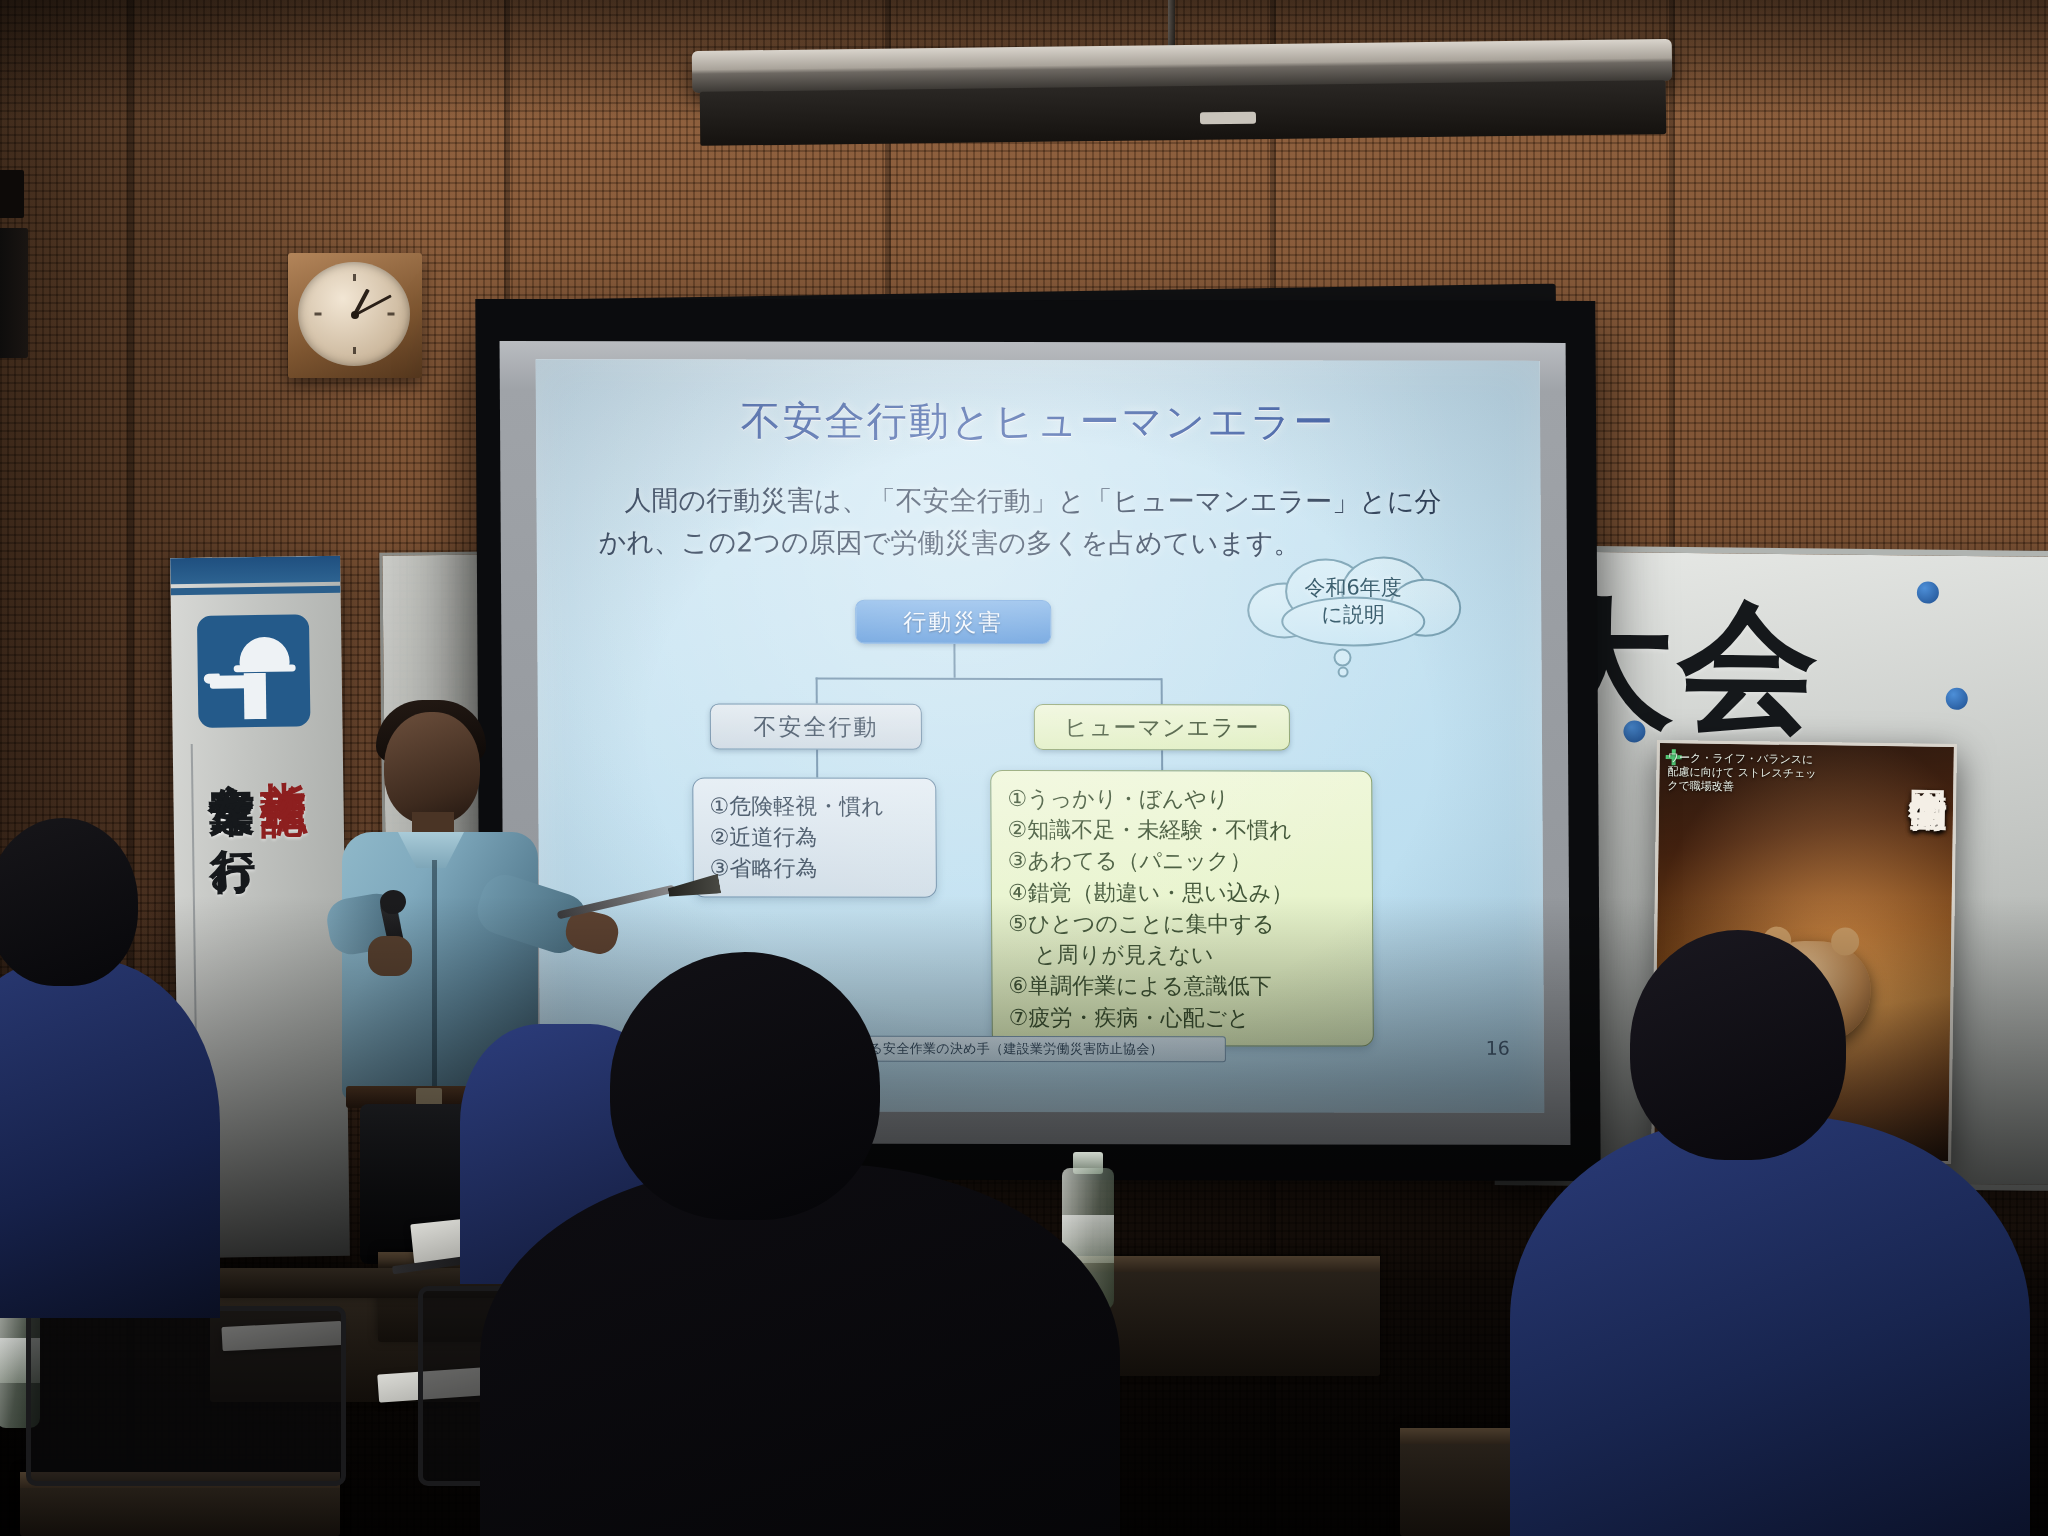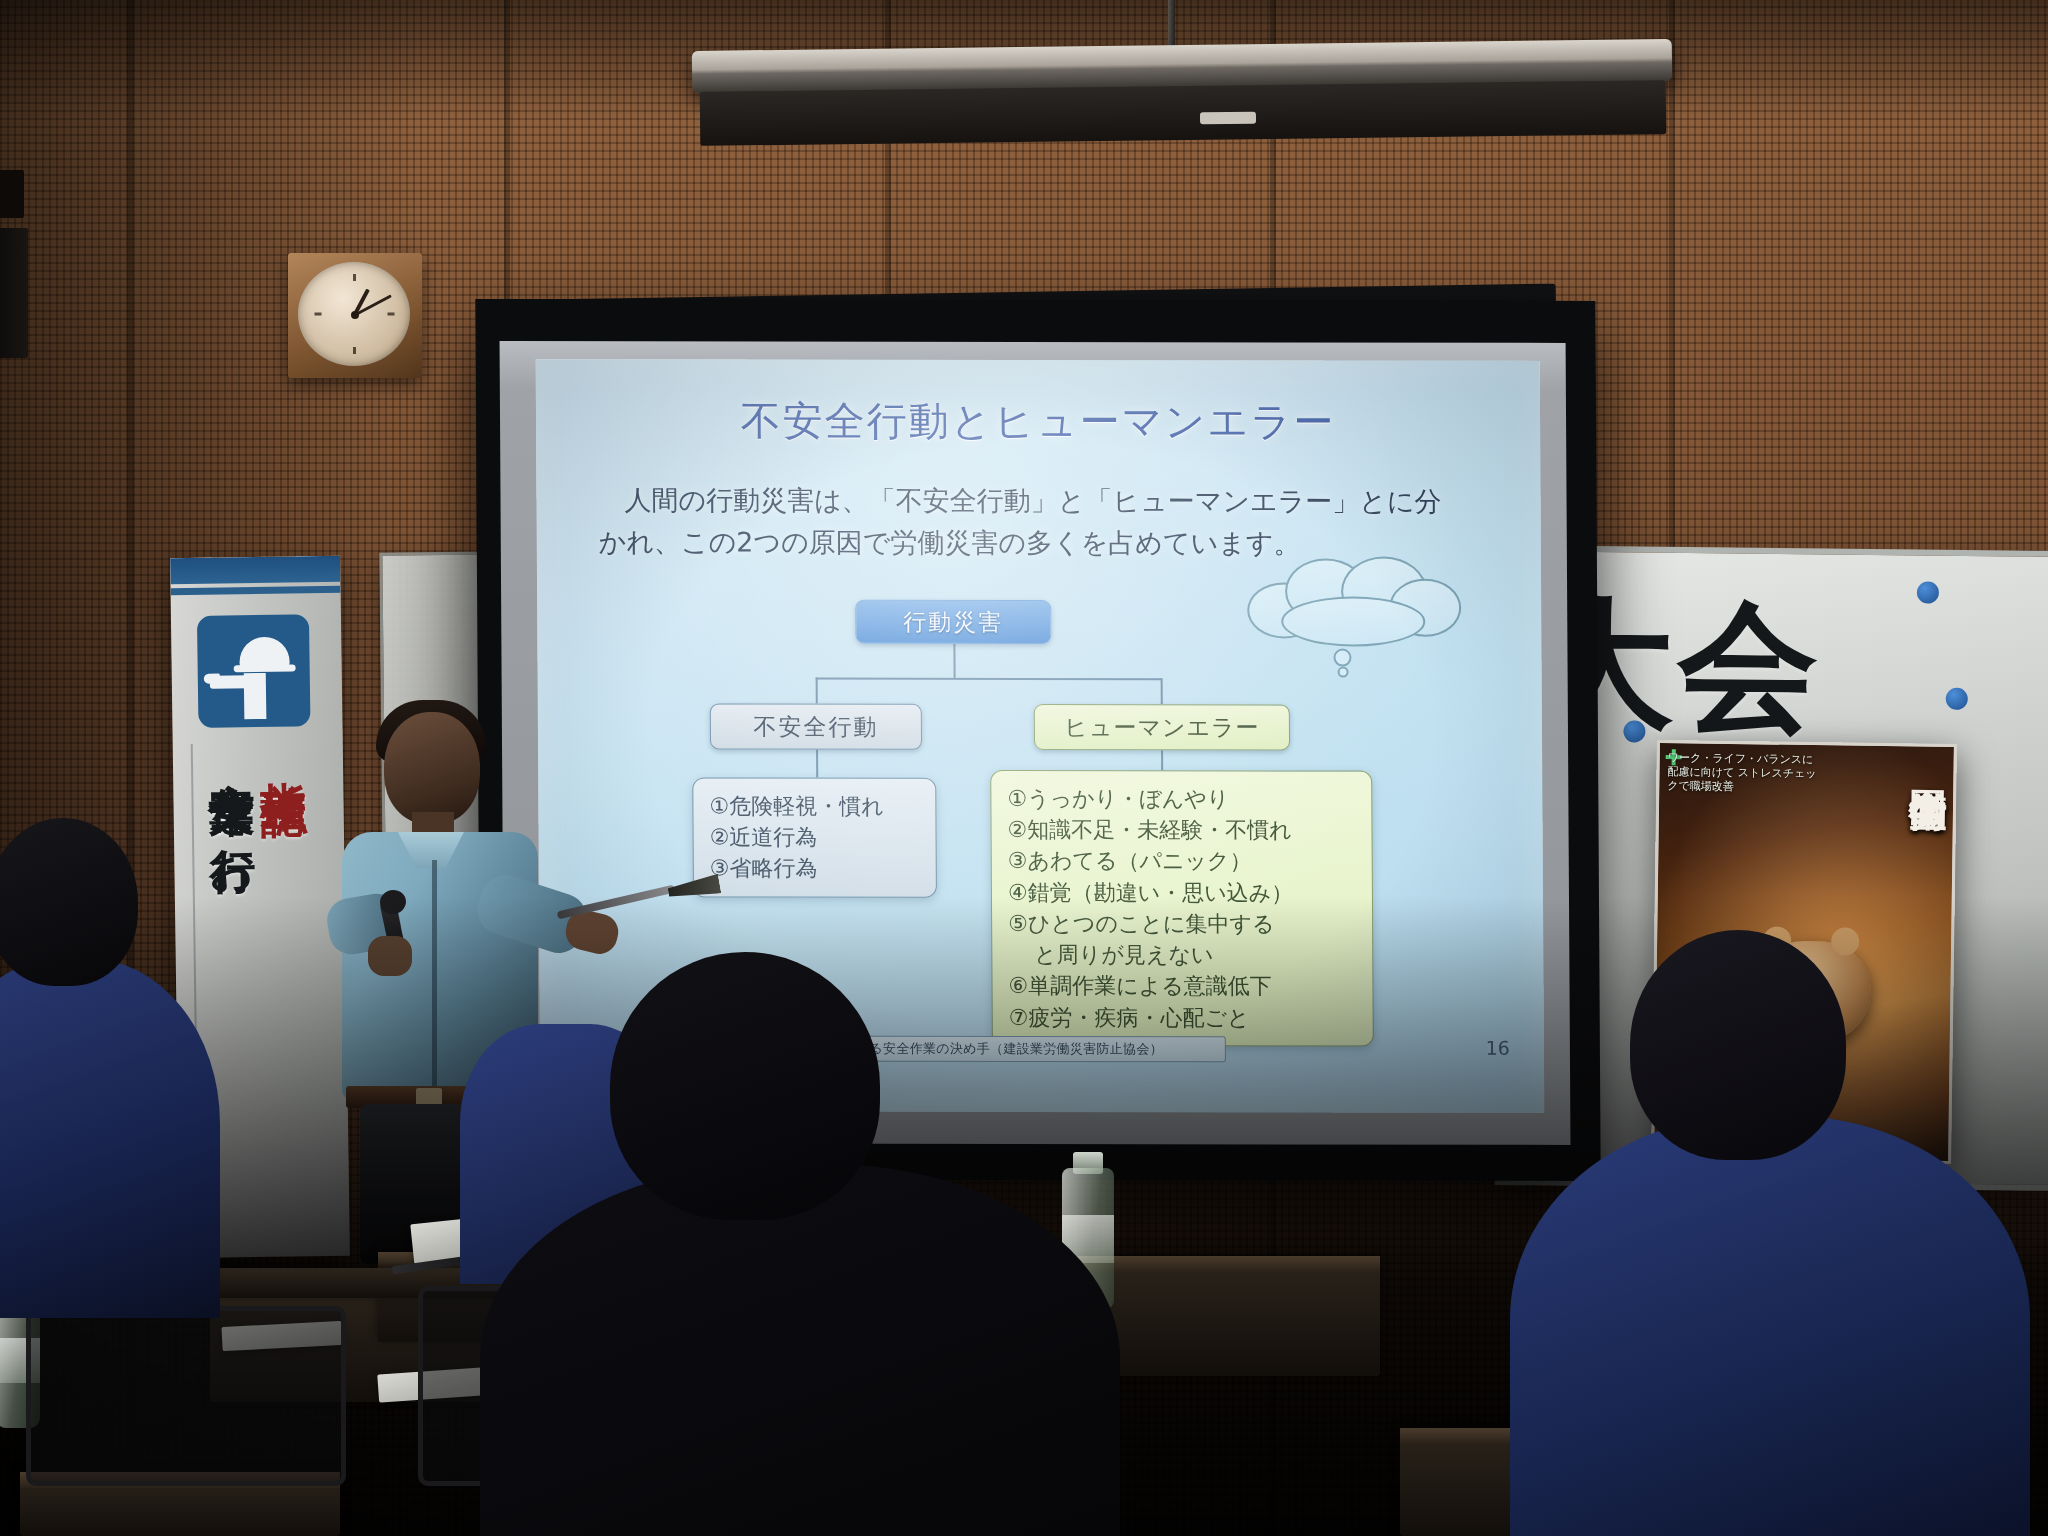--- a/index.html
+++ b/index.html
@@ -558,20 +558,24 @@
             <div>⑦疲労・疾病・心配ごと</div>
           </div>
         </div>
 
         <div class="cloud">
           <div class="cloud-lobe" style="left:10px;  top:26px; width:74px;  height:56px;"></div>
           <div class="cloud-lobe" style="left:48px;  top:2px;  width:82px;  height:66px;"></div>
           <div class="cloud-lobe" style="left:104px; top:0px;  width:86px;  height:70px;"></div>
           <div class="cloud-lobe" style="left:152px; top:22px; width:72px;  height:58px;"></div>
           <div class="cloud-lobe" style="left:44px;  top:40px; width:144px; height:50px;"></div>
+          <div class="cloud-text">
+            <div>令和6年度</div>
+            <div>に説明</div>
+          </div>
           <div class="cloud-tail1"></div>
           <div class="cloud-tail2"></div>
         </div>
 
         <div class="slide-footer">建設業における安全作業の決め手（建設業労働災害防止協会）</div>
         <div class="slide-page">16</div>
 
         <div class="slide-glow"></div>
         <div class="slide-vig"></div>
       </div>

